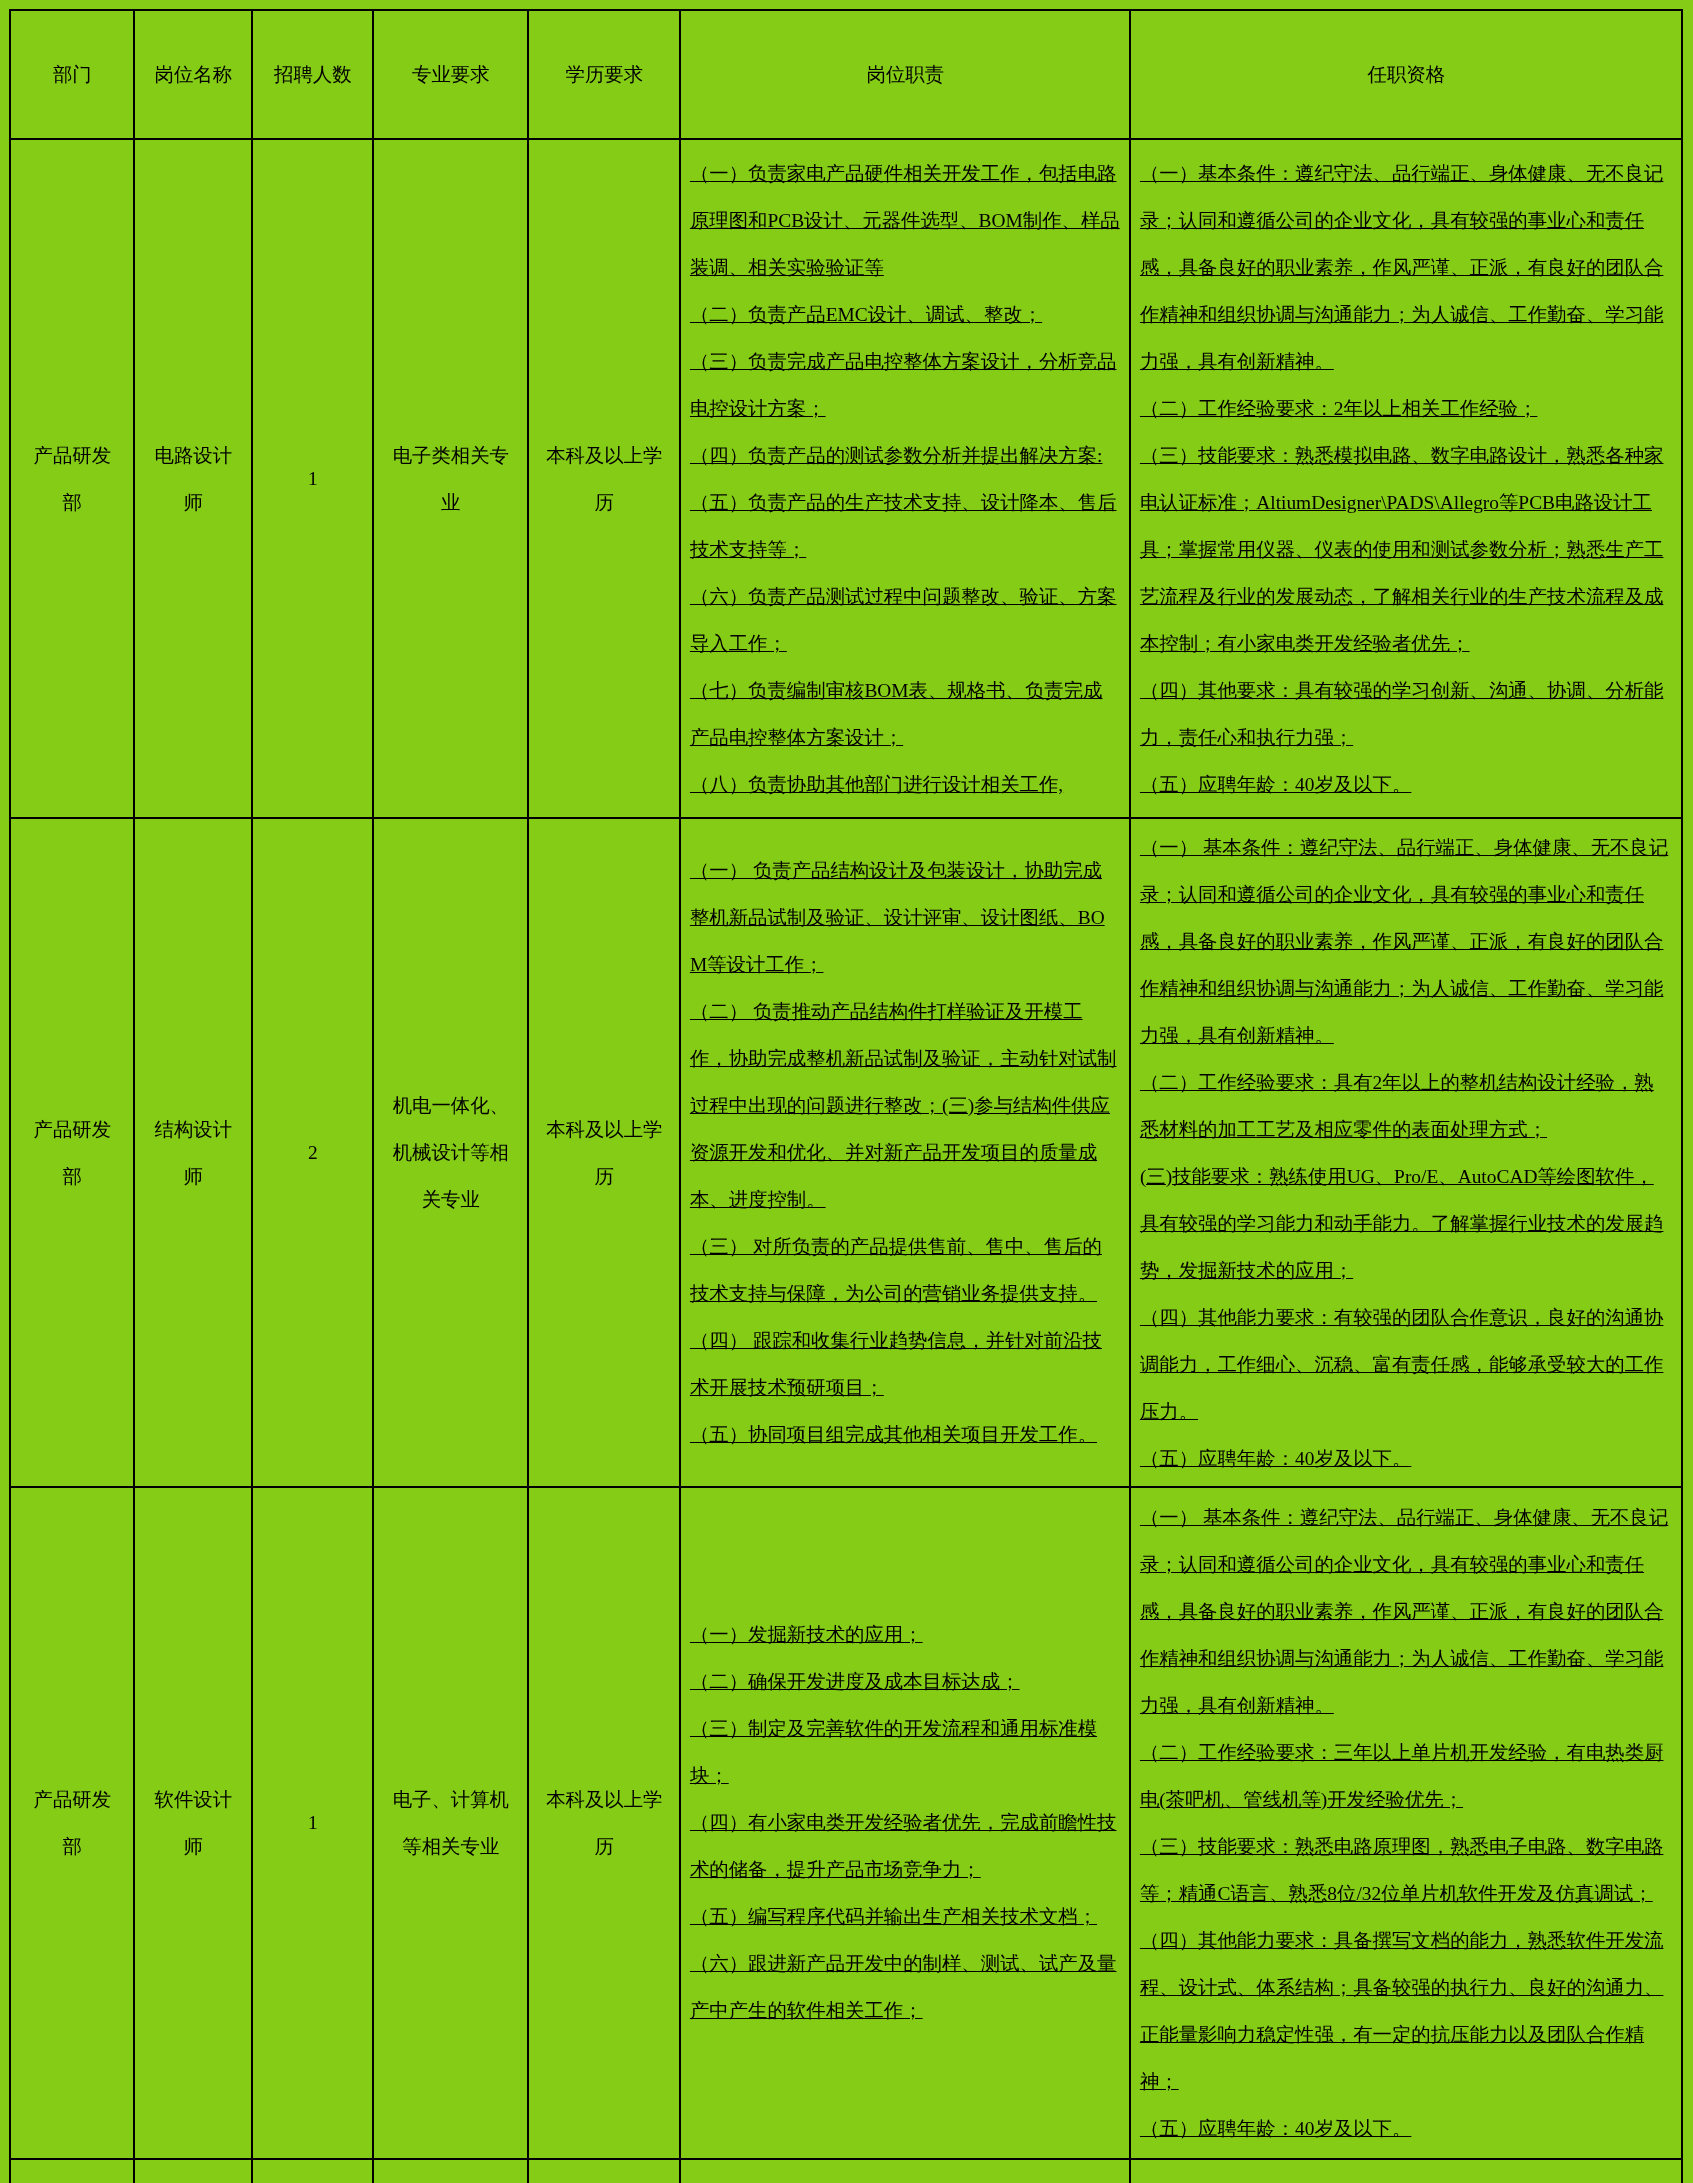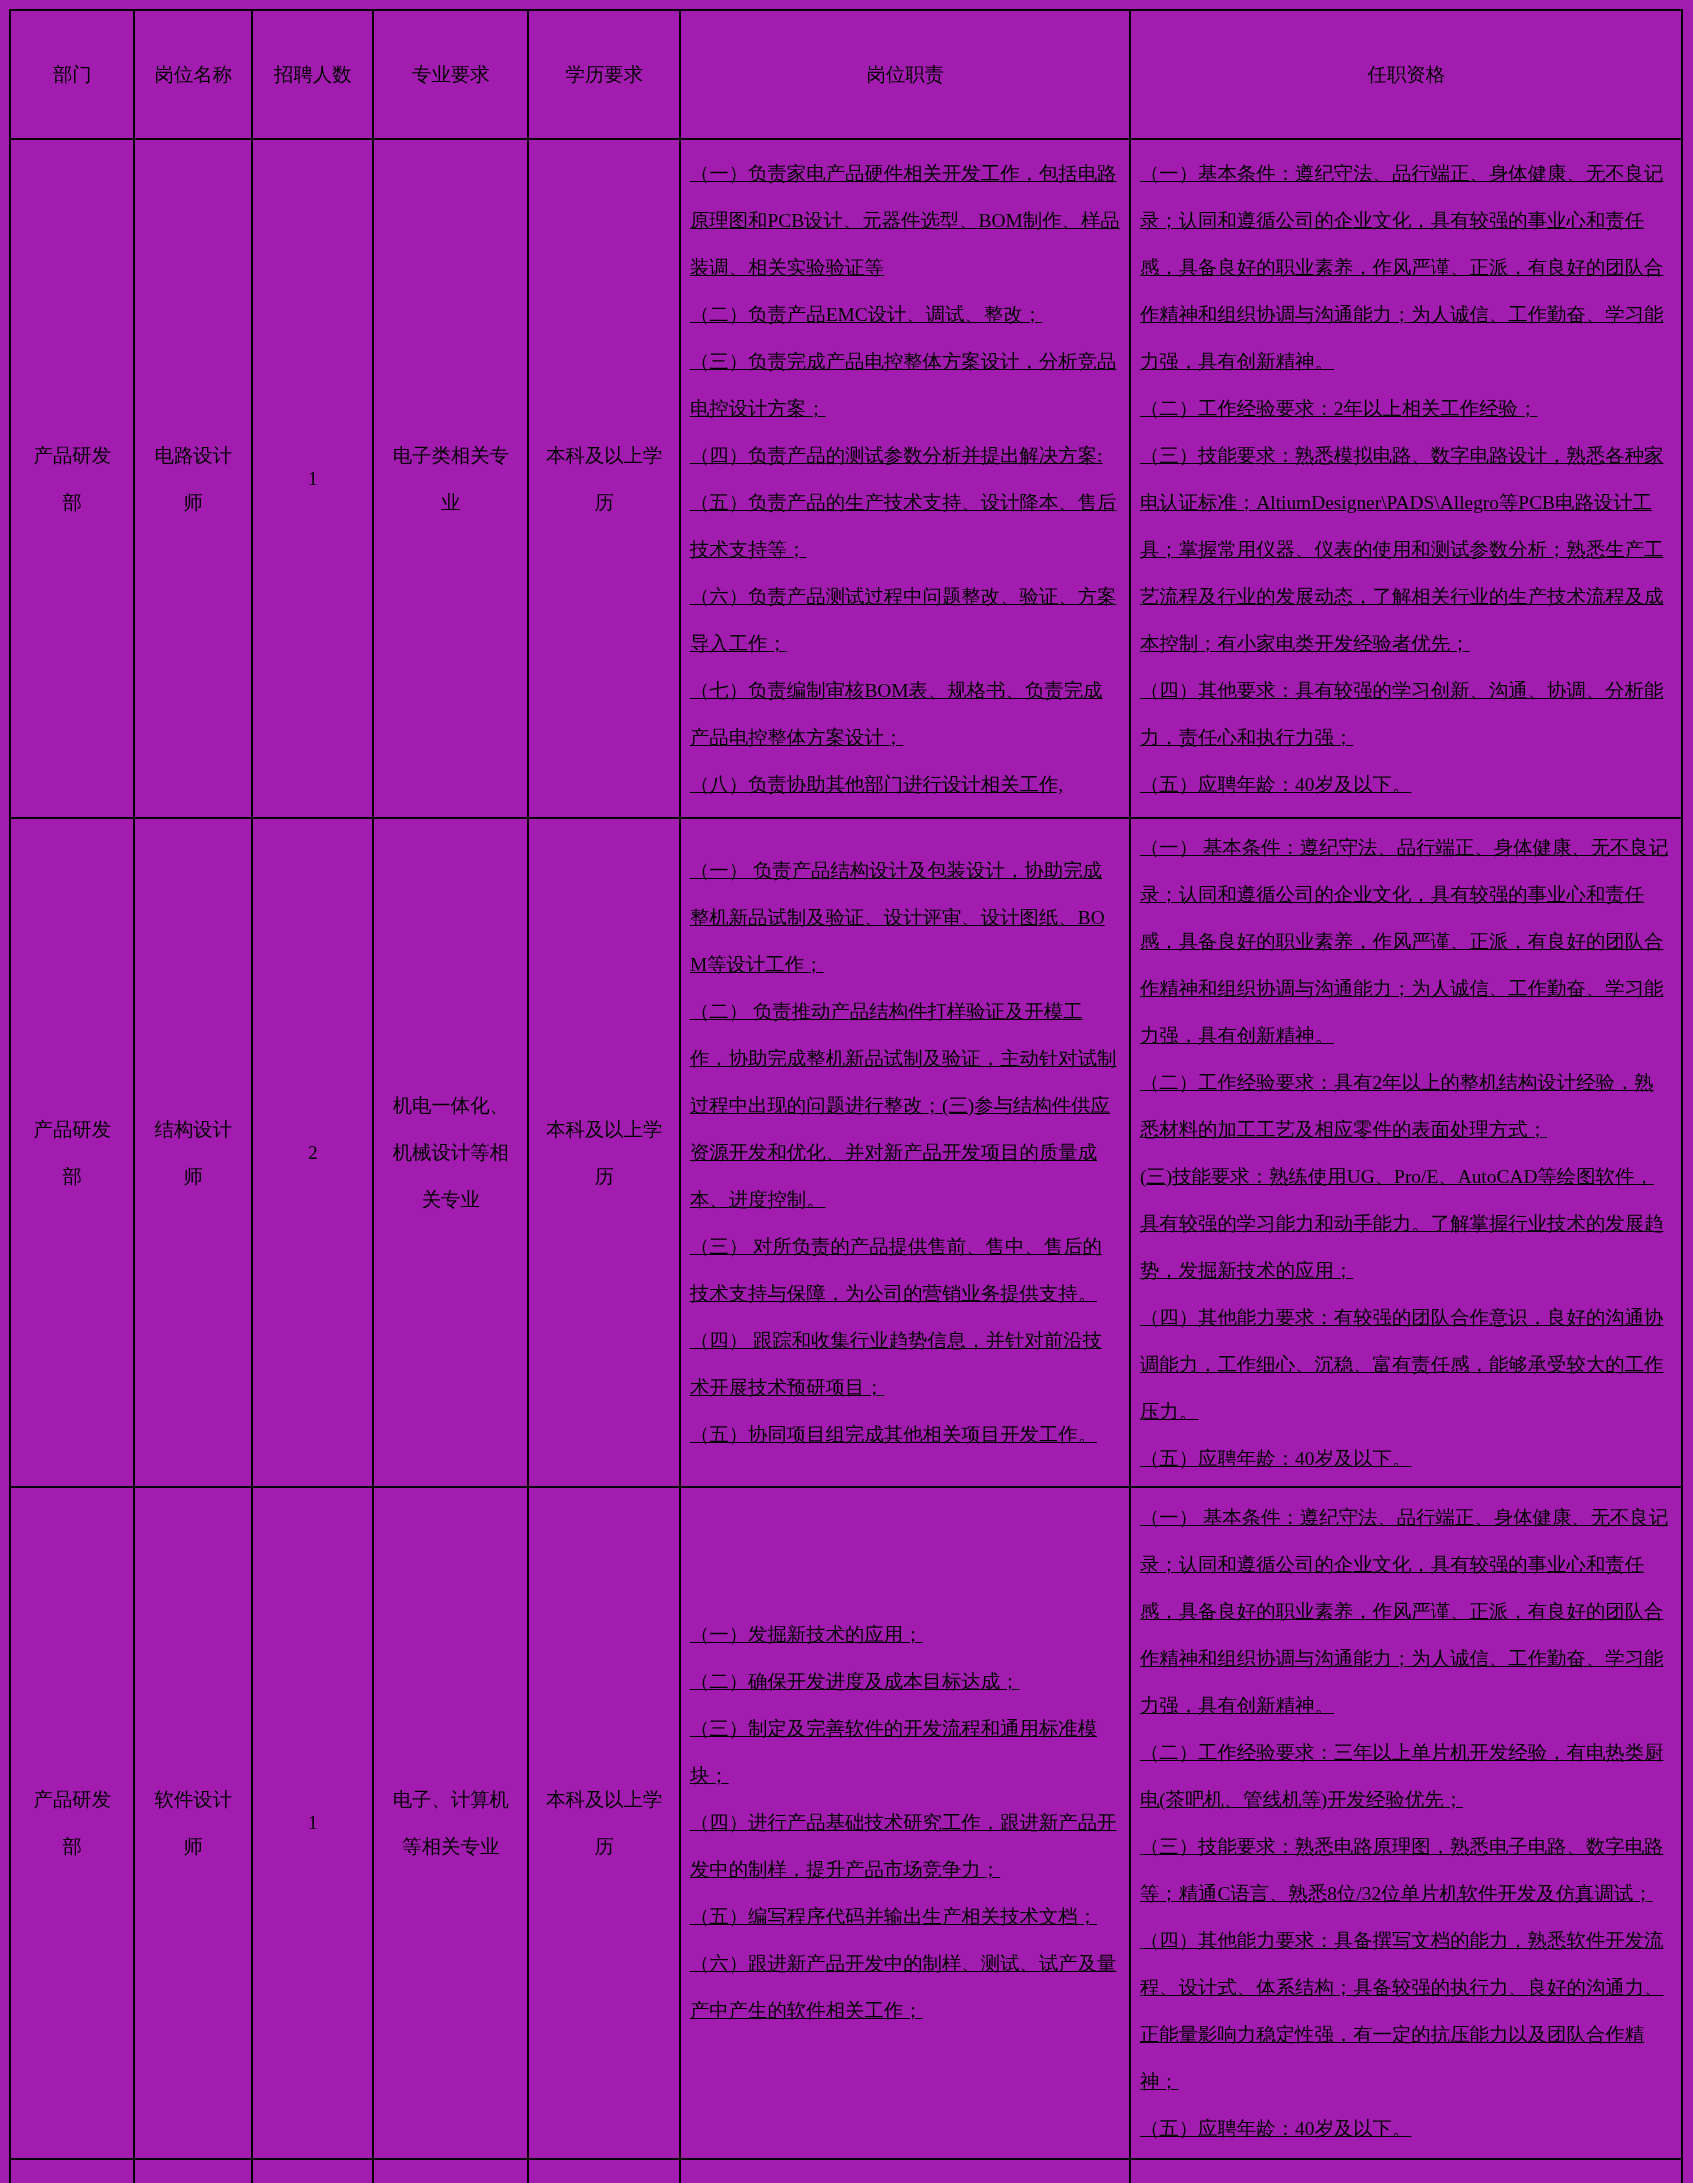--- a/index.html
+++ b/index.html
@@ -6,21 +6,21 @@
     margin: 0;
     padding: 0;
     background: #ffffff;
     font-family: "Liberation Serif", serif;
     color: #000000;
   }
   .page {
     position: relative;
     width: 1694px;
     height: 2183px;
-    background: #a21caf;
+    background: #84cc16;
     overflow: hidden;
   }
   table.recruit {
     position: absolute;
     left: 9.3px;
     top: 9.3px;
     width: 1672px;
     border-collapse: collapse;
     table-layout: fixed;
     border: 2.9px solid #000000;
@@ -132,21 +132,21 @@
         <tr>
           <td class="center-cell">产品研发部</td>
           <td class="center-cell">软件设计师</td>
           <td class="center-cell">1</td>
           <td class="center-cell">电子、计算机等相关专业</td>
           <td class="center-cell">本科及以上学历</td>
           <td class="text-cell">
             <p>（一）发掘新技术的应用；</p>
             <p>（二）确保开发进度及成本目标达成；</p>
             <p>（三）制定及完善软件的开发流程和通用标准模块；</p>
-            <p>（四）进行产品基础技术研究工作，跟进新产品开发中的制样，提升产品市场竞争力；</p>
+            <p>（四）有小家电类开发经验者优先，完成前瞻性技术的储备，提升产品市场竞争力；</p>
             <p>（五）编写程序代码并输出生产相关技术文档；</p>
             <p>（六）跟进新产品开发中的制样、测试、试产及量产中产生的软件相关工作；</p>
           </td>
           <td class="text-cell">
             <p>（一） 基本条件：遵纪守法、品行端正、身体健康、无不良记录；认同和遵循公司的企业文化，具有较强的事业心和责任感，具备良好的职业素养，作风严谨、正派，有良好的团队合作精神和组织协调与沟通能力；为人诚信、工作勤奋、学习能力强，具有创新精神。</p>
             <p>（二）工作经验要求：三年以上单片机开发经验，有电热类厨电(茶吧机、管线机等)开发经验优先；</p>
             <p>（三）技能要求：熟悉电路原理图，熟悉电子电路、数字电路等；精通C语言、熟悉8位/32位单片机软件开发及仿真调试；</p>
             <p>（四）其他能力要求：具备撰写文档的能力，熟悉软件开发流程、设计式、体系结构；具备较强的执行力、良好的沟通力、正能量影响力稳定性强，有一定的抗压能力以及团队合作精神；</p>
             <p>（五）应聘年龄：40岁及以下。</p>
           </td>

